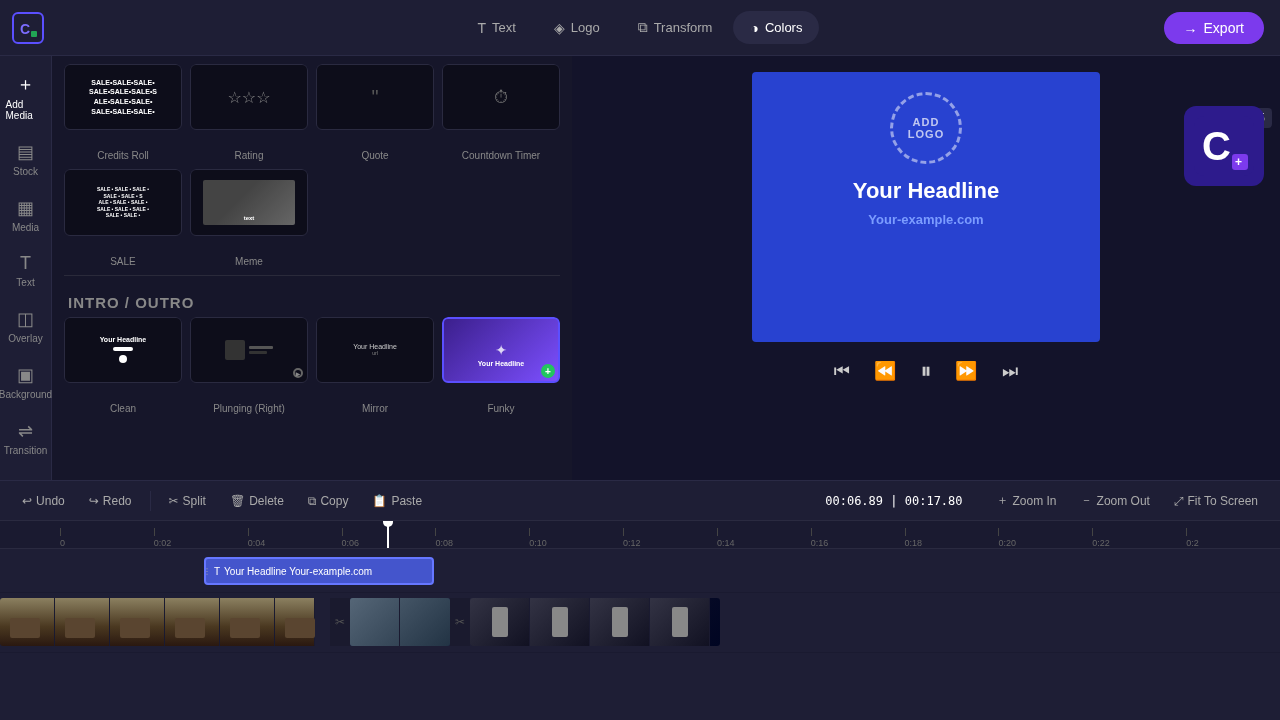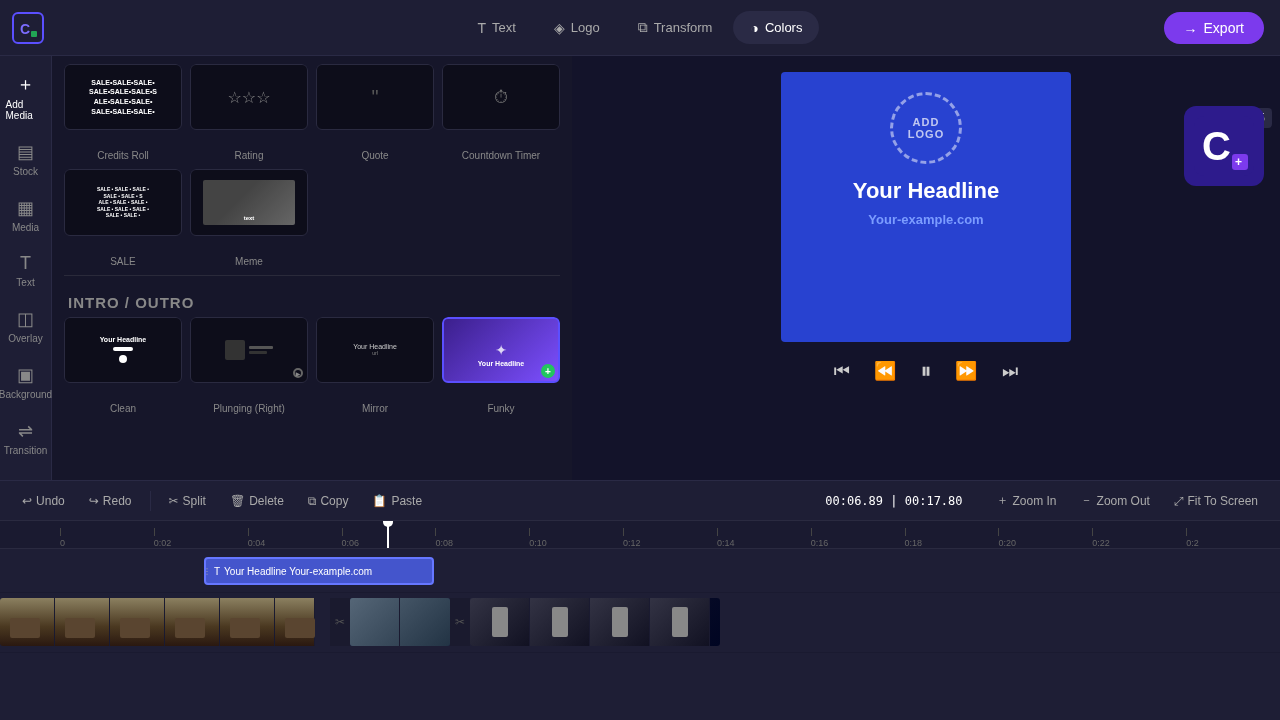--- a/index.html
+++ b/index.html
@@ -184,21 +184,21 @@
       display: flex;
       flex-direction: column;
       align-items: center;
       justify-content: flex-start;
       padding-top: 16px;
       position: relative;
       background: #13132a;
     }
 
     .preview-canvas {
-      width: 290px;
+      width: 348px;
       height: 270px;
       background: #2842d0;
       border-radius: 4px;
       position: relative;
       display: flex;
       flex-direction: column;
       align-items: center;
       justify-content: flex-start;
       padding-top: 20px;
     }

